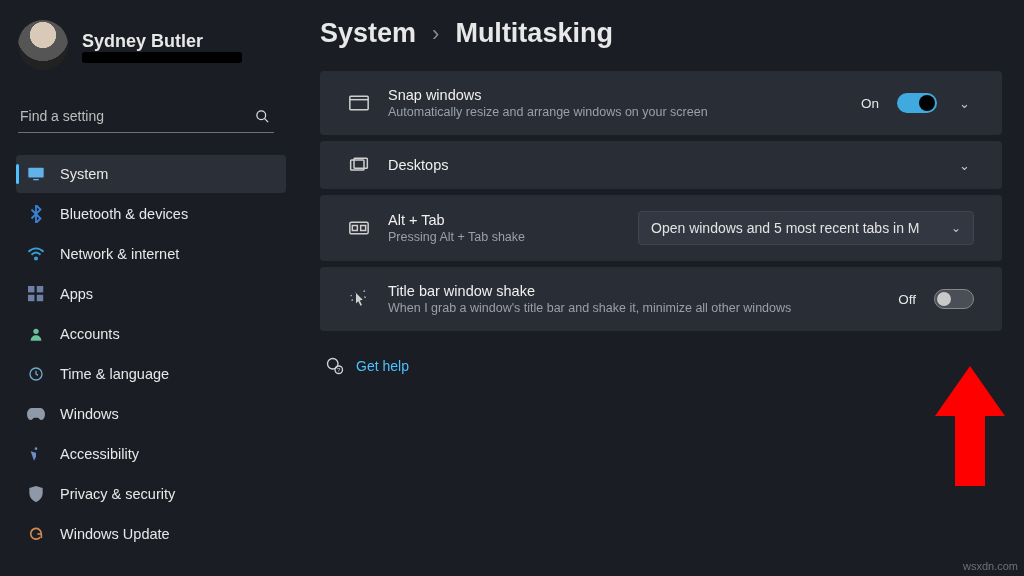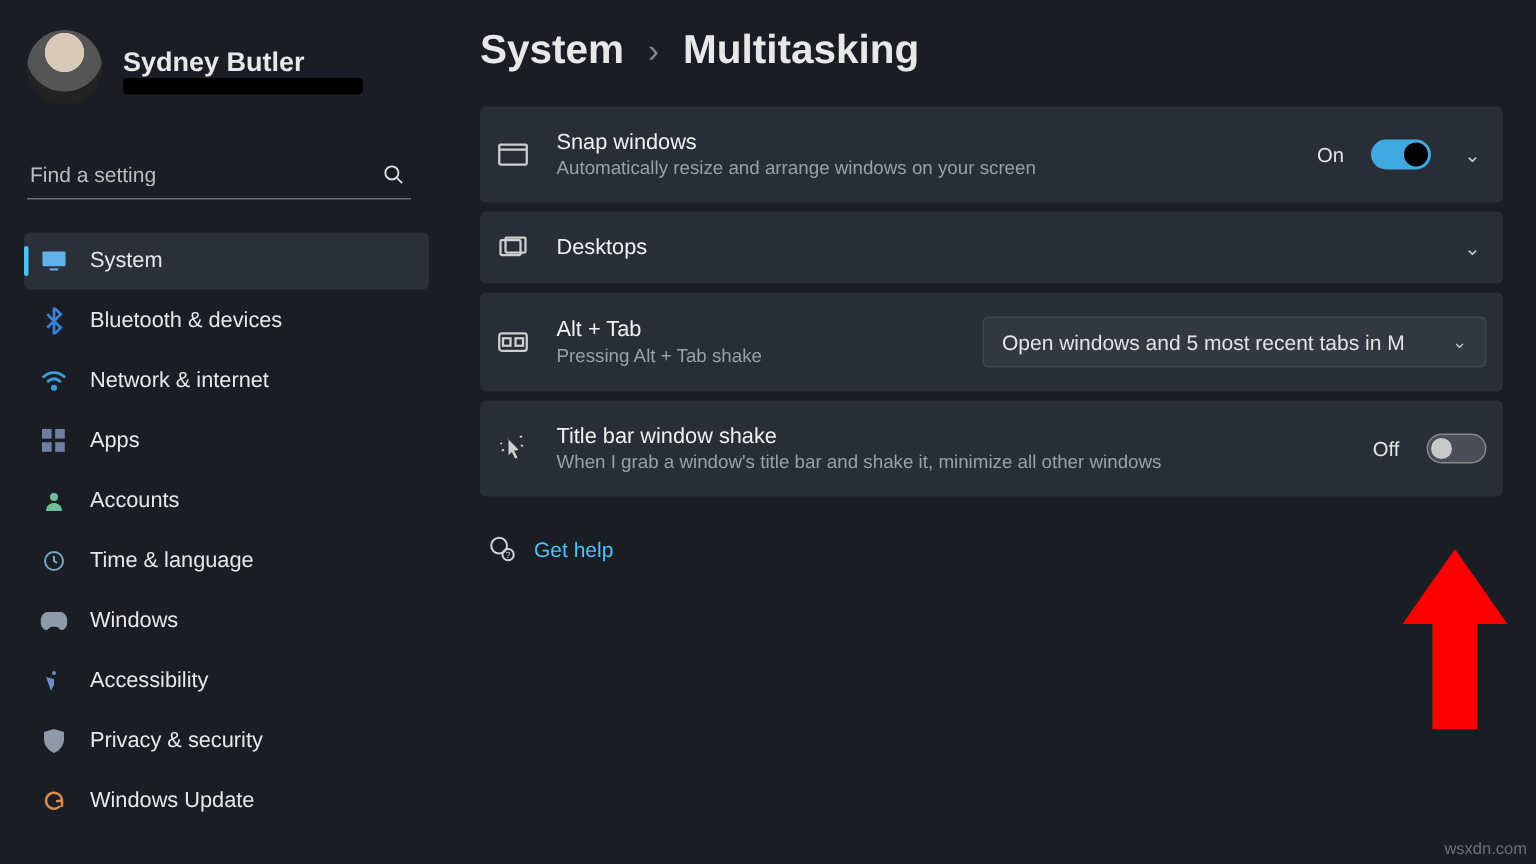--- a/index.html
+++ b/index.html
@@ -15,21 +15,21 @@
   .search input::placeholder { color: #bdbdbd; }
   .search .sicon { color: #e0e0e0; font-size: 14px; }
   .nav { display: flex; flex-direction: column; gap: 2px; margin-top: 8px; }
   .nav-item { display: flex; align-items: center; gap: 14px; height: 38px; padding: 0 10px 0 10px; border-radius: 4px; font-size: 14.5px; cursor: pointer; }
   .nav-item.active { background: #2b2f37; position: relative; }
   .nav-item.active::before { content:""; position:absolute; left:0; top:9px; bottom:9px; width:3px; background:#4cc2ff; border-radius:2px; }
   .nav-ico { width: 20px; height: 20px; display:flex; align-items:center; justify-content:center; font-size:15px; }
   .main { flex: 1; padding: 18px 22px 0 30px; overflow: hidden; }
   .crumbs { font-size: 27px; font-weight: 600; display:flex; align-items:center; gap: 16px; margin-bottom: 22px; }
   .crumbs .sep { color: #8a8a8a; font-size: 22px; font-weight: 400;}
-  .card { background: #292d35; border-radius: 4px; padding: 16px 11px; display:flex; align-items:center; gap: 18px; margin-bottom: 6px; }
+  .card { background: #292d35; border-radius: 4px; padding: 16px 28px; display:flex; align-items:center; gap: 18px; margin-bottom: 6px; }
   .card .ico { width: 22px; color:#d0d0d0; display:flex; align-items:center; justify-content:center; }
   .card .texts { flex:1; }
   .card .ttl { font-size: 14.5px; font-weight: 500; color:#f0f0f0; }
   .card .desc { font-size: 12.5px; color:#9aa0a8; margin-top:2px; }
   .state { font-size: 13.5px; color:#e6e6e6; }
   .toggle { width: 40px; height: 20px; border-radius: 10px; background:#3fa9e0; position:relative; cursor:pointer; }
   .toggle::after { content:""; position:absolute; right:2px; top:2px; width:16px; height:16px; background:#000; border-radius:50%; }
   .toggle.off { background:#4a4e56; border:1px solid #888; }
   .toggle.off::after { left:2px; right:auto; background:#c9c9c9; width:14px; height:14px; top:2px;}
   .chev { color:#c8c8c8; font-size:13px; padding:0 4px; cursor:pointer; }

